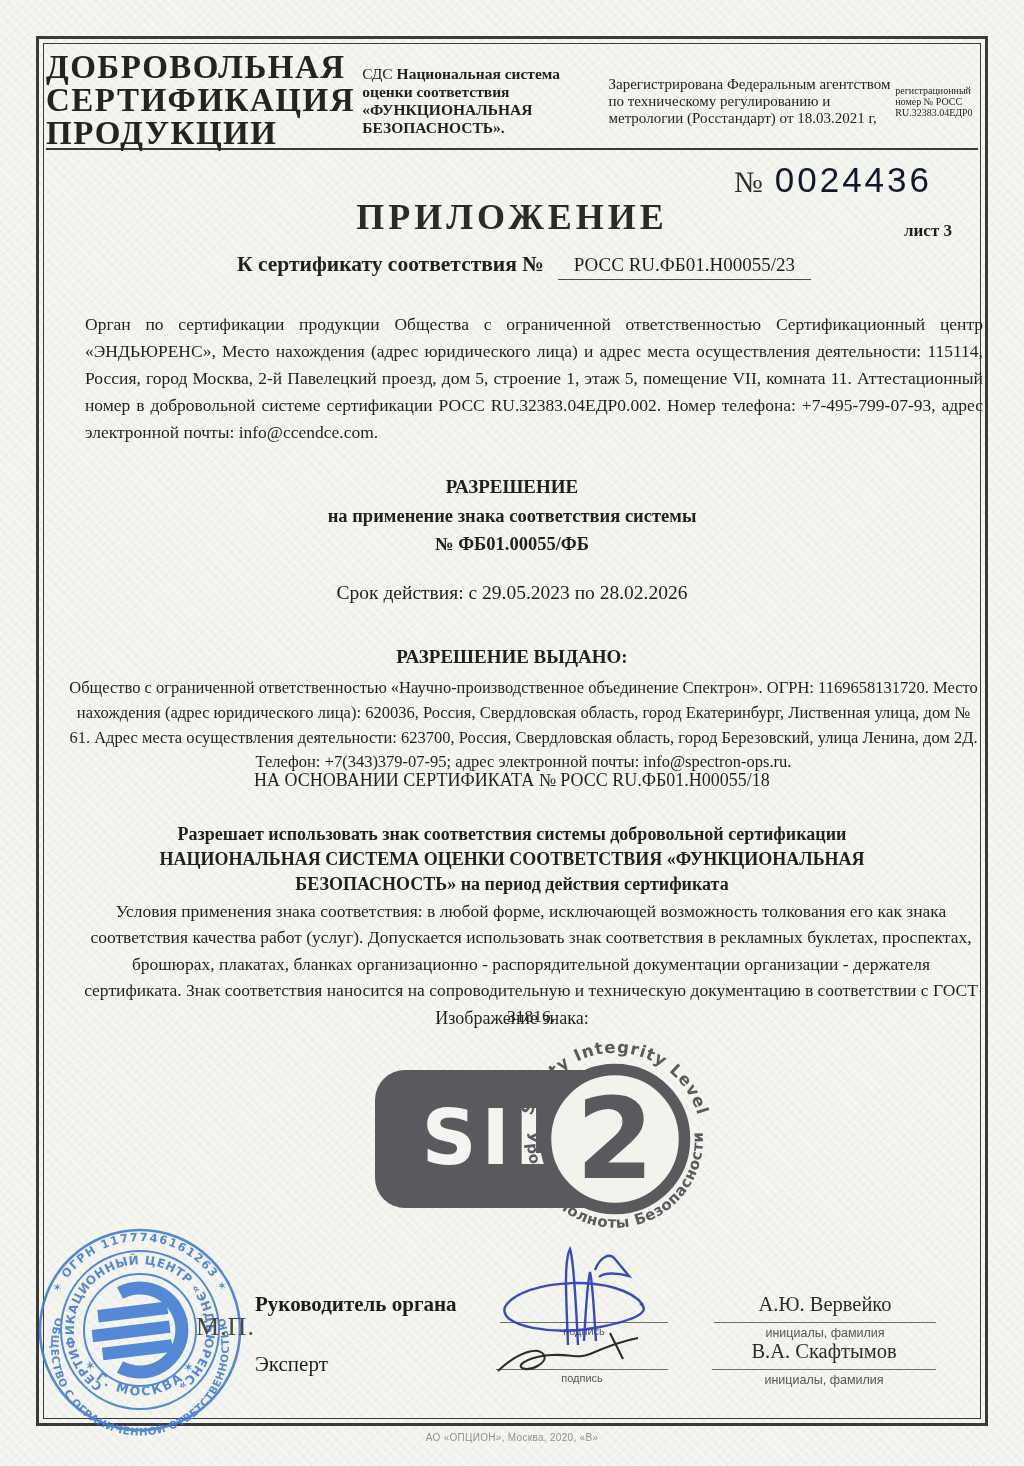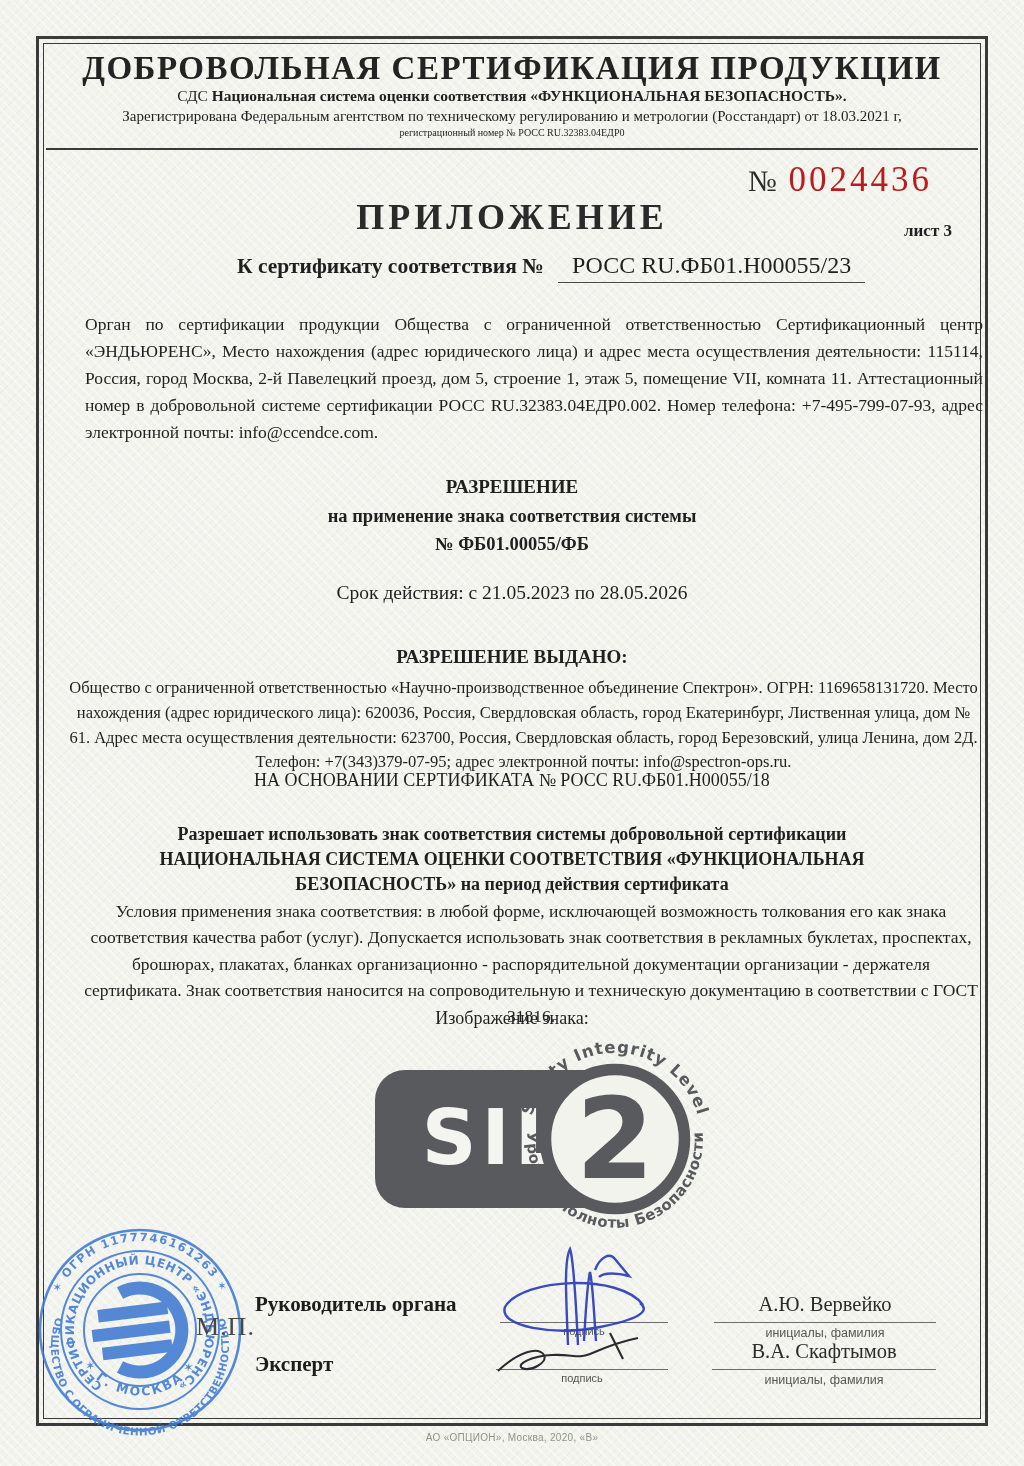--- a/index.html
+++ b/index.html
@@ -6,46 +6,46 @@
   body{width:1024px;height:1466px;position:relative;overflow:hidden;
        font-family:"Liberation Serif", serif;color:#1f1f1f;
        background-color:#f1f3ec;
        background-image:
          repeating-linear-gradient(45deg, rgba(255,255,255,.45) 0 2px, rgba(255,255,255,0) 2px 7px),
          repeating-linear-gradient(-45deg, rgba(196,205,192,.14) 0 1px, rgba(255,255,255,0) 1px 6px);}
   .abs{position:absolute;}
   .border-outer{left:36px;top:36px;right:36px;bottom:40px;border:3px solid #3a3a3a;}
   .border-inner{left:43px;top:43px;right:43px;bottom:47px;border:1px solid #3a3a3a;}
   .header{left:46px;top:46px;right:46px;height:104px;border-bottom:2px solid #3a3a3a;
-          display:flex;flex-direction:column;align-items:center;justify-content:flex-start;padding-top:6px;box-sizing:border-box;text-align:right;}
+          display:flex;flex-direction:row;align-items:center;justify-content:flex-start;padding-top:6px;box-sizing:border-box;}
   .header-title{font-size:33px;font-weight:bold;letter-spacing:1.5px;line-height:1.0;color:#232323;}
   .header-line2{font-size:15.5px;margin-top:2px;}
   .header-line2 b{font-size:15.5px;}
   .header-line3{font-size:15px;margin-top:3px;}
   .header-line4{font-size:10px;margin-top:2px;}
   .number-row{top:160px;right:92px;display:flex;align-items:baseline;gap:12px;}
   .number-sign{font-size:30px;color:#2c2c2c;}
-  .number-value{font-family:Liberation Serif, serif;font-size:35px;color:#b91c1c;letter-spacing:3px;}
+  .number-value{font-family:Liberation Sans, sans-serif;font-size:35px;color:#0f172a;letter-spacing:3px;}
   .appendix-title{left:0;right:0;top:196px;text-align:center;font-size:36px;font-weight:bold;letter-spacing:4px;color:#2a2a2a;}
   .sheet-label{top:221px;right:72px;font-size:17px;font-weight:bold;}
   .cert-line{left:237px;top:252px;display:flex;align-items:baseline;}
   .cert-label{font-size:21.5px;font-weight:bold;}
-  .cert-value{font-size:24px;margin-left:14px;padding:0 14px 3px 14px;border-bottom:1.5px solid #4a4a4a;min-width:225px;text-align:center;}
+  .cert-value{font-size:19px;margin-left:14px;padding:0 14px 3px 14px;border-bottom:1.5px solid #4a4a4a;min-width:225px;text-align:center;}
   .org-paragraph{left:85px;top:311px;right:41px;font-size:17.5px;line-height:1.54;text-align:justify;}
   .center-line{left:0;right:0;text-align:center;}
   .b19{font-size:19px;font-weight:bold;}
   .b18{font-size:18.5px;font-weight:bold;}
   .r19{font-size:19.5px;}
   .issued-paragraph{left:68px;top:676px;right:45px;font-size:16.5px;line-height:1.5;text-align:center;}
   .basis-line{top:770px;font-size:18px;}
   .grant-block{left:95px;top:822px;right:95px;text-align:center;font-size:18px;font-weight:bold;line-height:1.38;}
   .conditions{left:83px;top:898px;right:45px;text-align:center;font-size:17.5px;line-height:1.5;}
   .mark-label{top:1008px;font-size:18px;font-weight:normal;}
   .sig-role1{left:255px;top:1292px;font-size:21px;font-weight:bold;color:#1c1c1c;}
-  .sig-role2{left:255px;top:1352px;font-size:21px;font-weight:bold;color:#1c1c1c;}
+  .sig-role2{left:255px;top:1352px;font-size:21px;font-weight:normal;color:#1c1c1c;}
   .sig-line{border-bottom:1.2px solid #6d6d6d;position:absolute;}
   .sig-line1{left:500px;top:1322px;width:168px;}
   .sig-line2{left:496px;top:1369px;width:172px;}
   .name-line1{left:714px;top:1322px;width:222px;}
   .name-line2{left:712px;top:1369px;width:224px;}
   .caption{font-family:"Liberation Sans", sans-serif;font-size:11px;color:#55584f;text-align:center;position:absolute;}
   .cap-sig1{left:500px;top:1325px;width:168px;}
   .cap-sig2{left:496px;top:1372px;width:172px;}
   .cap-name1{left:714px;top:1326px;width:222px;font-size:12.5px;}
   .cap-name2{left:712px;top:1373px;width:224px;font-size:12.5px;}
@@ -84,21 +84,21 @@
 <div class="abs cert-line">
   <span class="cert-label">К сертификату соответствия №</span>
   <span class="cert-value">РОСС RU.ФБ01.Н00055/23</span>
 </div>
 
 <div class="abs org-paragraph">Орган по сертификации продукции Общества с ограниченной ответственностью Сертификационный центр «ЭНДЬЮРЕНС», Место нахождения (адрес юридического лица) и адрес места осуществления деятельности: 115114, Россия, город Москва, 2-й Павелецкий проезд, дом 5, строение 1, этаж 5, помещение VII, комната 11. Аттестационный номер в добровольной системе сертификации РОСС RU.32383.04ЕДР0.002. Номер телефона: +7-495-799-07-93, адрес электронной почты: info@ccendce.com.</div>
 
 <div class="abs center-line b19" style="top:476px;">РАЗРЕШЕНИЕ</div>
 <div class="abs center-line b18" style="top:506px;">на применение знака соответствия системы</div>
 <div class="abs center-line b18" style="top:534px;">№ ФБ01.00055/ФБ</div>
-<div class="abs center-line r19" style="top:582px;">Срок действия: с 21.05.2023 по 28.05.2026</div>
+<div class="abs center-line r19" style="top:582px;">Срок действия: с 29.05.2023 по 28.02.2026</div>
 
 <div class="abs center-line b19" style="top:646px;">РАЗРЕШЕНИЕ ВЫДАНО:</div>
 <div class="abs issued-paragraph">Общество с ограниченной ответственностью «Научно-производственное объединение Спектрон». ОГРН: 1169658131720. Место нахождения (адрес юридического лица): 620036, Россия, Свердловская область, город Екатеринбург, Лиственная улица, дом № 61. Адрес места осуществления деятельности: 623700, Россия, Свердловская область, город Березовский, улица Ленина, дом 2Д. Телефон: +7(343)379-07-95; адрес электронной почты: info@spectron-ops.ru.</div>
 
 <div class="abs center-line basis-line">НА ОСНОВАНИИ СЕРТИФИКАТА № РОСС RU.ФБ01.Н00055/18</div>
 
 <div class="abs grant-block">Разрешает использовать знак соответствия системы добровольной сертификации НАЦИОНАЛЬНАЯ СИСТЕМА ОЦЕНКИ СООТВЕТСТВИЯ «ФУНКЦИОНАЛЬНАЯ БЕЗОПАСНОСТЬ» на период действия сертификата</div>
 
 <div class="abs conditions">Условия применения знака соответствия: в любой форме, исключающей возможность толкования его как знака соответствия качества работ (услуг). Допускается использовать знак соответствия в рекламных буклетах, проспектах, брошюрах, плакатах, бланках организационно - распорядительной документации организации - держателя сертификата. Знак соответствия наносится на сопроводительную и техническую документацию в соответствии с ГОСТ 31816.</div>
 

